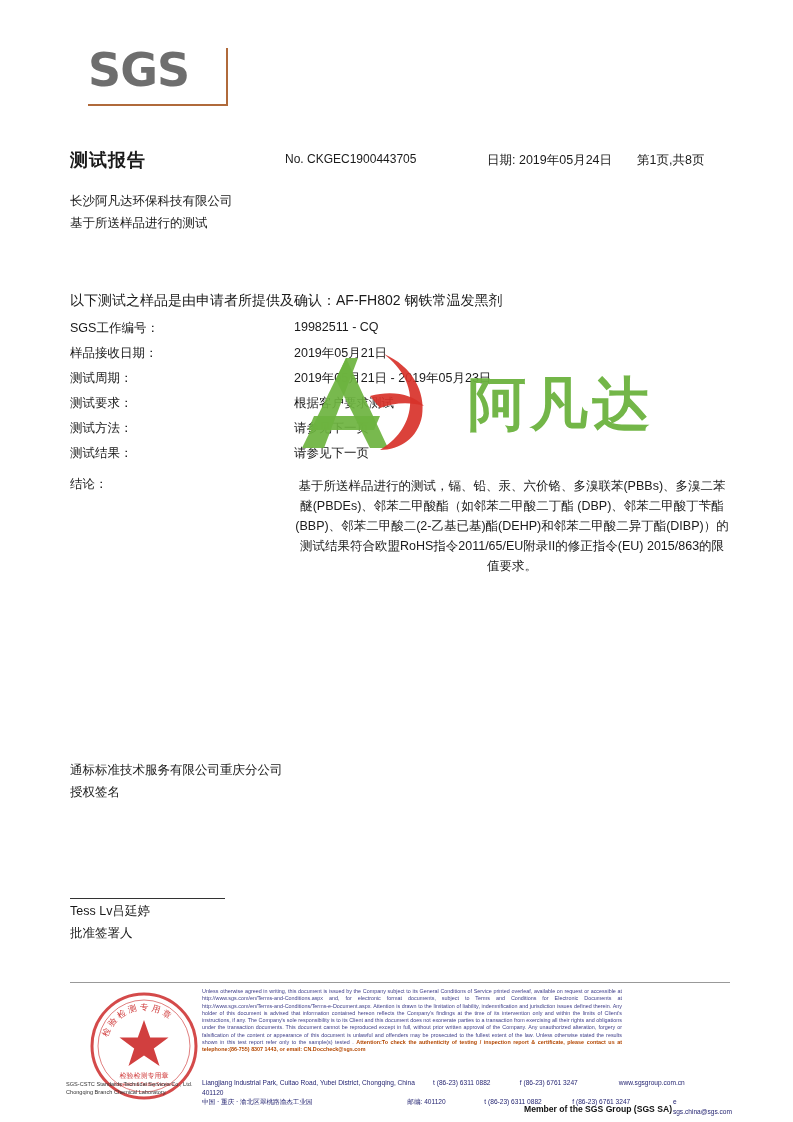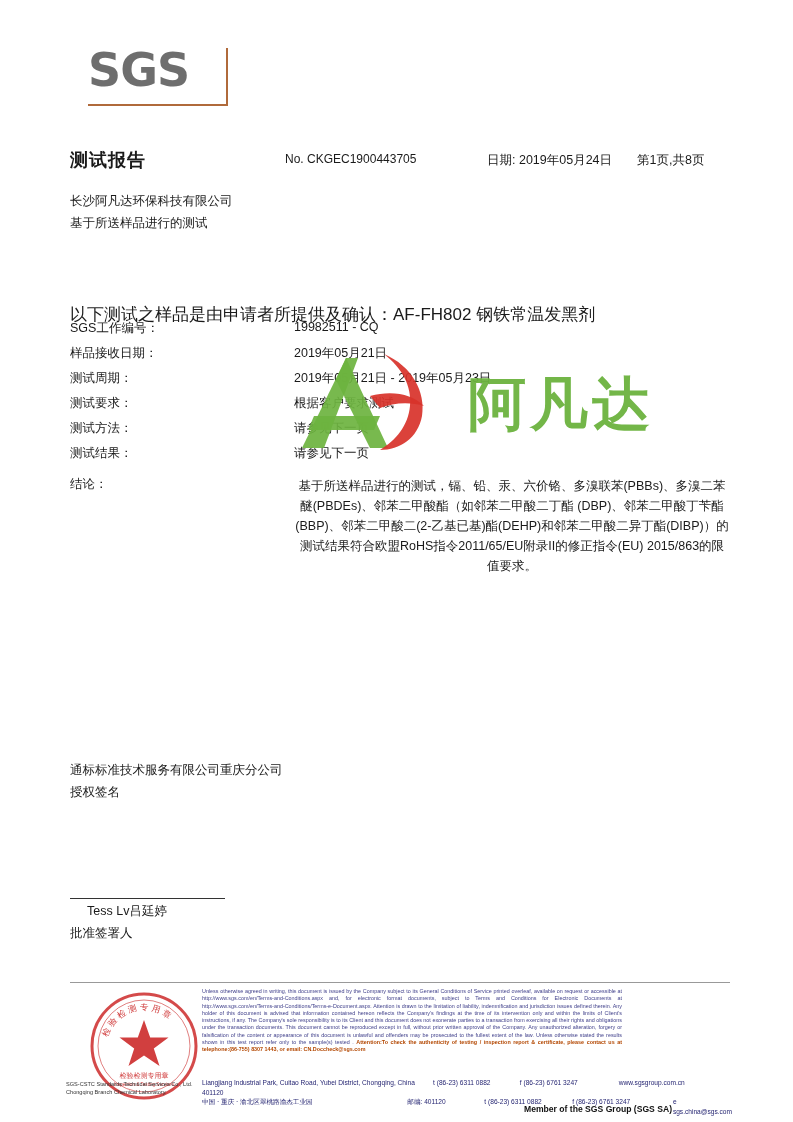--- a/index.html
+++ b/index.html
@@ -96,22 +96,21 @@
     left: 70px;
     top: 215px;
     font-size: 12.5px;
   }
 
   
   .sample-line {
     position: absolute;
     left: 70px;
     top: 292px;
-    font-size: 17px;
-    margin-top: 11px;
+    font-size: 14px;
   }
 
   
   .info-table {
     position: absolute;
     left: 70px;
     top: 320px;
     width: 660px;
     font-size: 12.5px;
   }
@@ -193,21 +192,20 @@
     top: 898px;
     width: 155px;
     height: 1px;
     background: #333;
   }
   .sig-name {
     position: absolute;
     left: 70px;
     top: 903px;
     font-size: 12.5px;
-    margin-left: 17px;
   }
   .sig-role {
     position: absolute;
     left: 70px;
     top: 925px;
     font-size: 12.5px;
   }
 
   
   .footer-rule {

